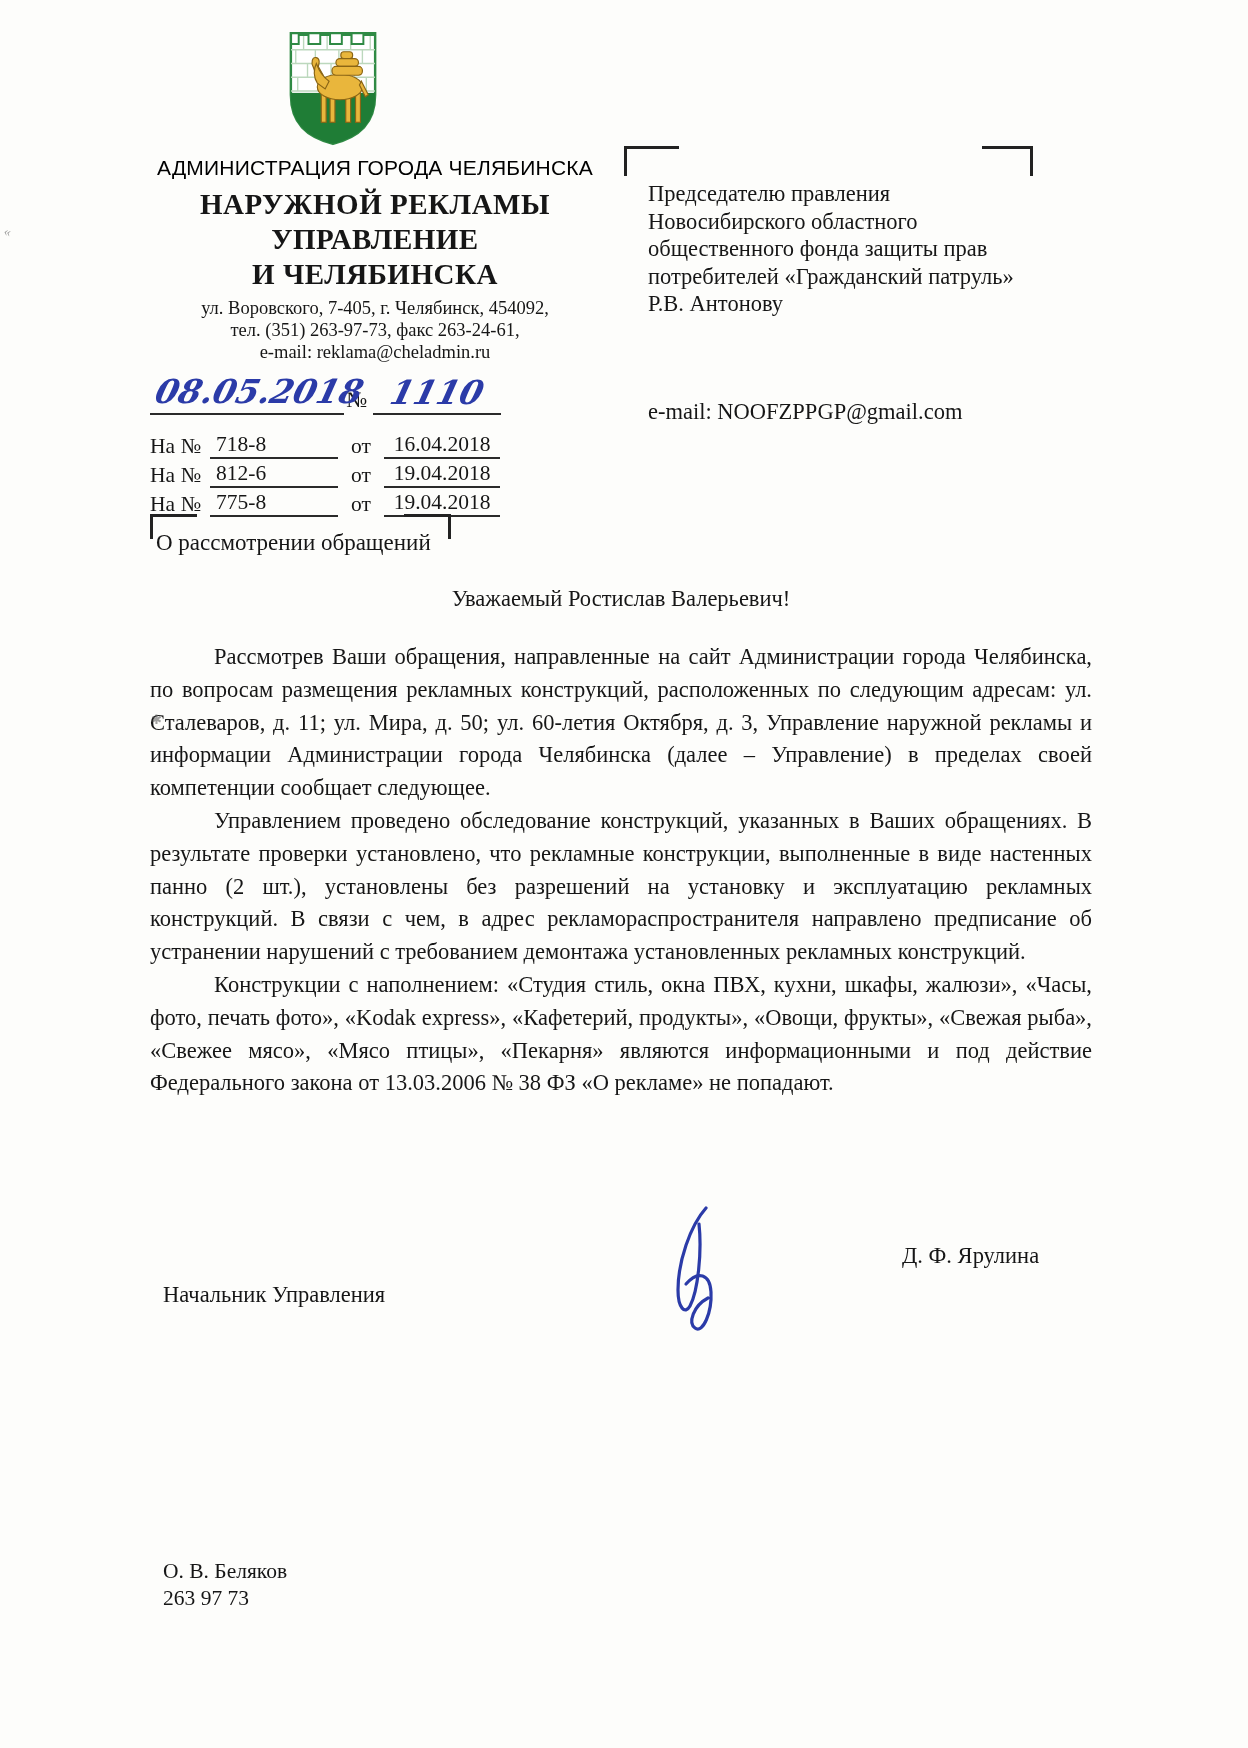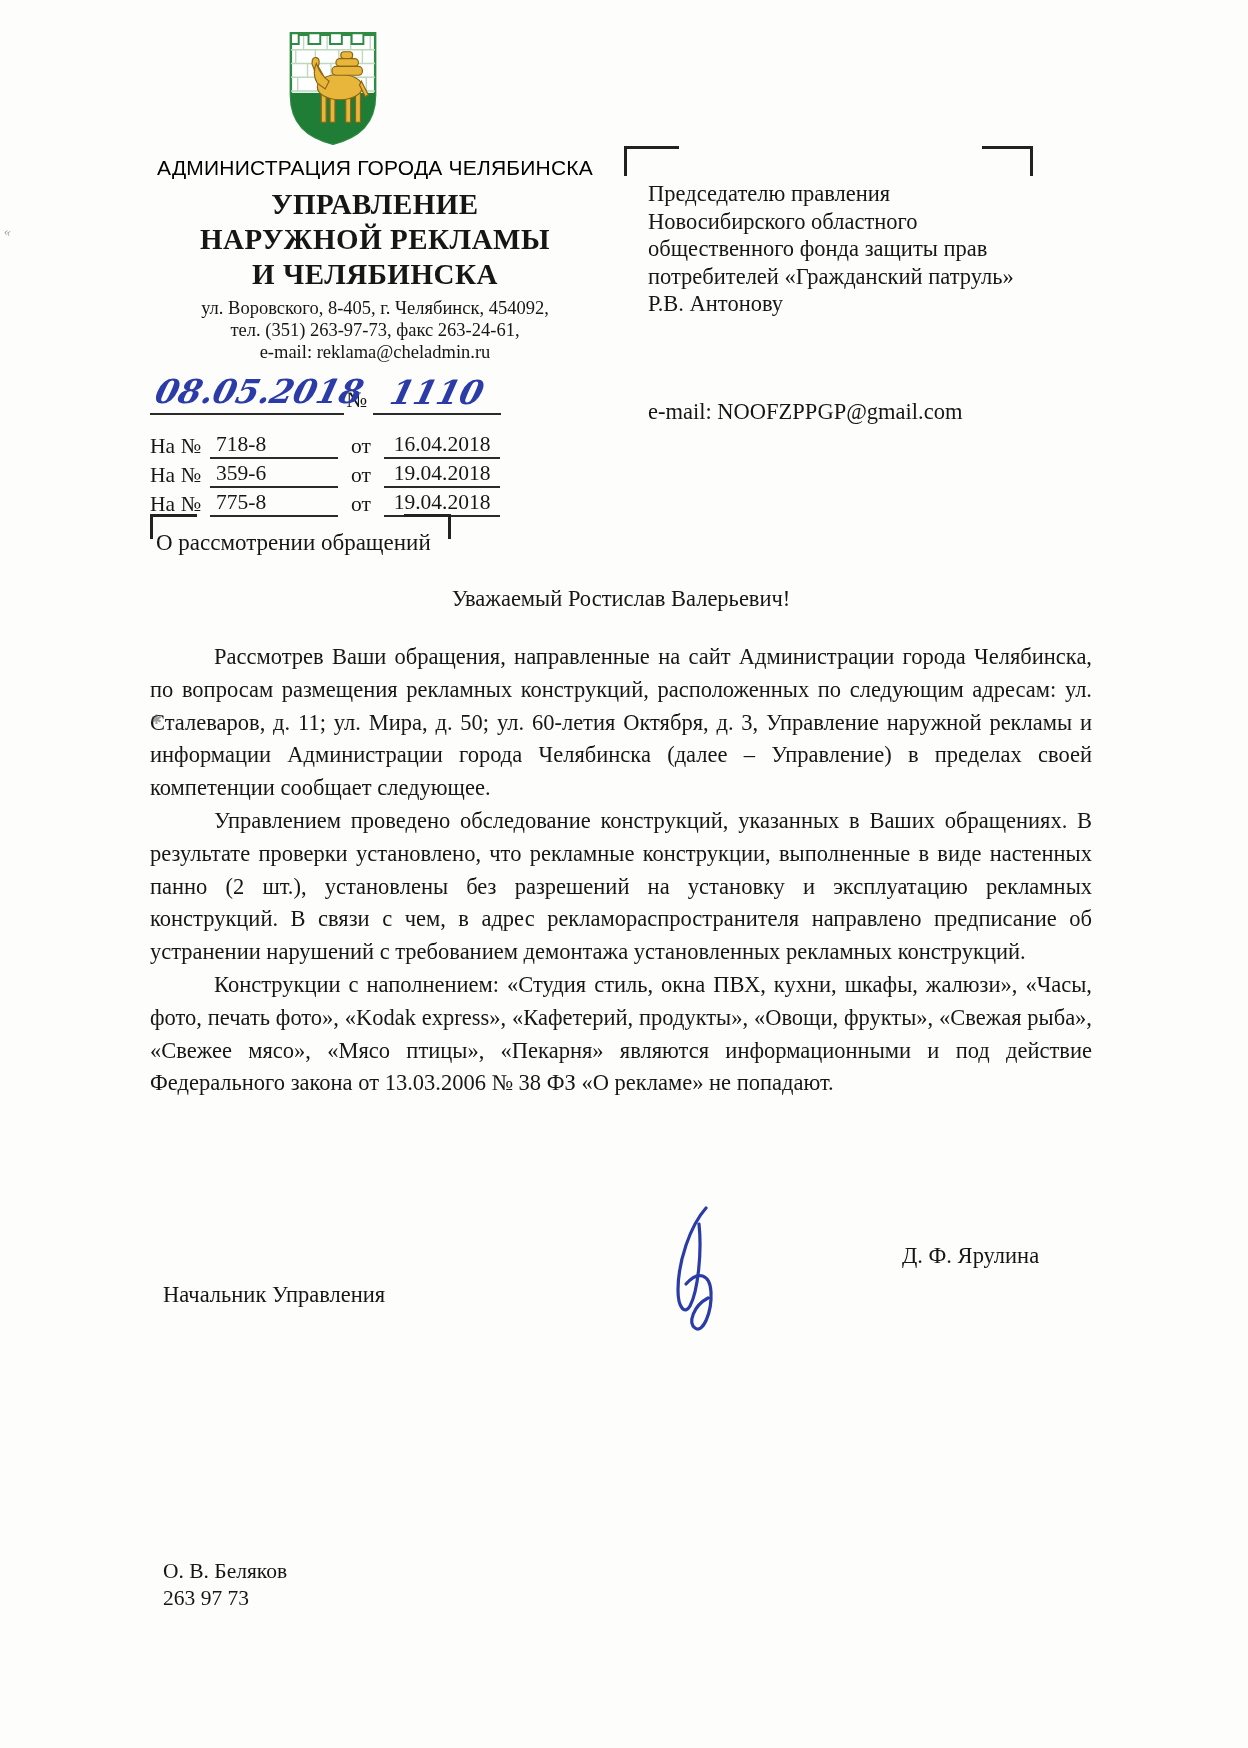--- a/index.html
+++ b/index.html
@@ -97,26 +97,26 @@
         <rect x="53" y="31" width="23" height="8" rx="4"></rect>
         <rect x="49" y="39" width="31" height="9" rx="4"></rect>
         <path d="M79,54 L86,68 L83,70 L77,58 Z"></path>
       </g>
     </g>
   </svg>
 
   <div class="org-block">
     <div class="authority">АДМИНИСТРАЦИЯ ГОРОДА ЧЕЛЯБИНСКА</div>
     <div class="org-name-wrap">
+      <div class="org-name">НАРУЖНОЙ РЕКЛАМЫ</div>
       <div class="org-name">УПРАВЛЕНИЕ</div>
-      <div class="org-name">НАРУЖНОЙ РЕКЛАМЫ</div>
       <div class="org-name">И ЧЕЛЯБИНСКА</div>
     </div>
     <div class="addr-wrap">
-      <div class="addr">ул. Воровского, 8-405, г. Челябинск, 454092,</div>
+      <div class="addr">ул. Воровского, 7-405, г. Челябинск, 454092,</div>
       <div class="addr">тел. (351) 263-97-73, факс 263-24-61,</div>
       <div class="addr">e-mail: reklama@cheladmin.ru</div>
     </div>
   </div>
 
   <div class="outgoing-row">
     <div class="date-cell">
       <span class="hand">08.05.2018</span>
     </div>
     <div class="no-sign">№</div>
@@ -127,21 +127,21 @@
 
   <div class="refs">
     <div class="ref-row">
       <span class="ref-prefix">На №</span>
       <span class="ref-number">718-8</span>
       <span class="ref-from">от</span>
       <span class="ref-date">16.04.2018</span>
     </div>
     <div class="ref-row">
       <span class="ref-prefix">На №</span>
-      <span class="ref-number">359-6</span>
+      <span class="ref-number">812-6</span>
       <span class="ref-from">от</span>
       <span class="ref-date">19.04.2018</span>
     </div>
     <div class="ref-row">
       <span class="ref-prefix">На №</span>
       <span class="ref-number">775-8</span>
       <span class="ref-from">от</span>
       <span class="ref-date">19.04.2018</span>
     </div>
   </div>

